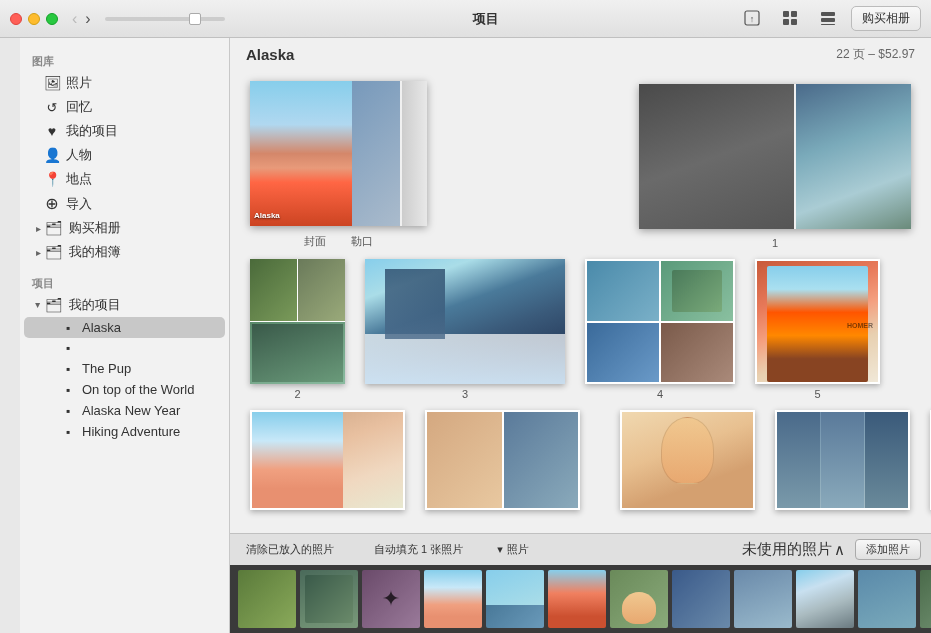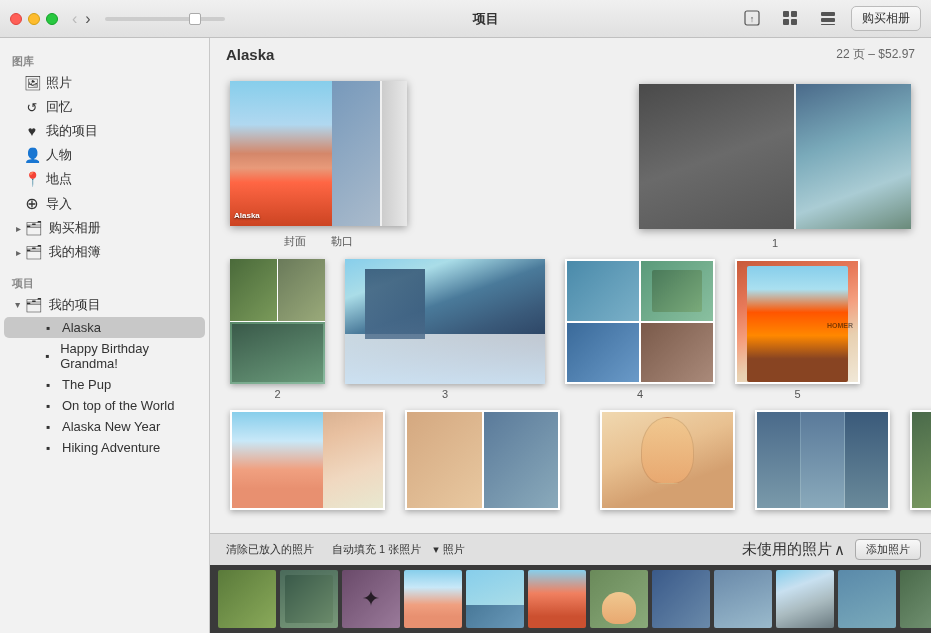--- a/index.html
+++ b/index.html
@@ -99,20 +99,21 @@
       font-size: 12px;
       cursor: pointer;
       color: #333;
     }
 
     
     .app-body {
       display: flex;
       flex: 1;
       overflow: hidden;
+      margin-left: 20px;
     }
 
     
     .sidebar {
       width: 210px;
       background: #f2f2f2;
       border-right: 1px solid #c8c8c8;
       overflow-y: auto;
       flex-shrink: 0;
       padding: 10px 0;
@@ -217,21 +218,21 @@
     }
 
     
     .bottom-toolbar {
       height: 32px;
       background: #e0e0e0;
       border-top: 1px solid #c0c0c0;
       display: flex;
       align-items: center;
       padding: 0 10px;
-      gap: 6px;
+      gap: 28px;
       flex-shrink: 0;
     }
     .toolbar-btn {
       font-size: 11px;
       color: #333;
       background: none;
       border: none;
       cursor: pointer;
       padding: 2px 6px;
     }
@@ -379,21 +380,20 @@
       <span class="folder-icon">🗂</span>
       <span>我的项目</span>
     </div>
 
     <div class="sidebar-item sub active">
       <span class="sidebar-icon" style="font-size:12px">▪</span>
       <span>Alaska</span>
     </div>
     <div class="sidebar-item sub">
       <span class="sidebar-icon" style="font-size:12px">▪</span>
-      <span>Happy Birthday Grandma!</span>
     </div>
     <div class="sidebar-item sub">
       <span class="sidebar-icon" style="font-size:12px">▪</span>
       <span>The Pup</span>
     </div>
     <div class="sidebar-item sub">
       <span class="sidebar-icon" style="font-size:12px">▪</span>
       <span>On top of the World</span>
     </div>
     <div class="sidebar-item sub">

